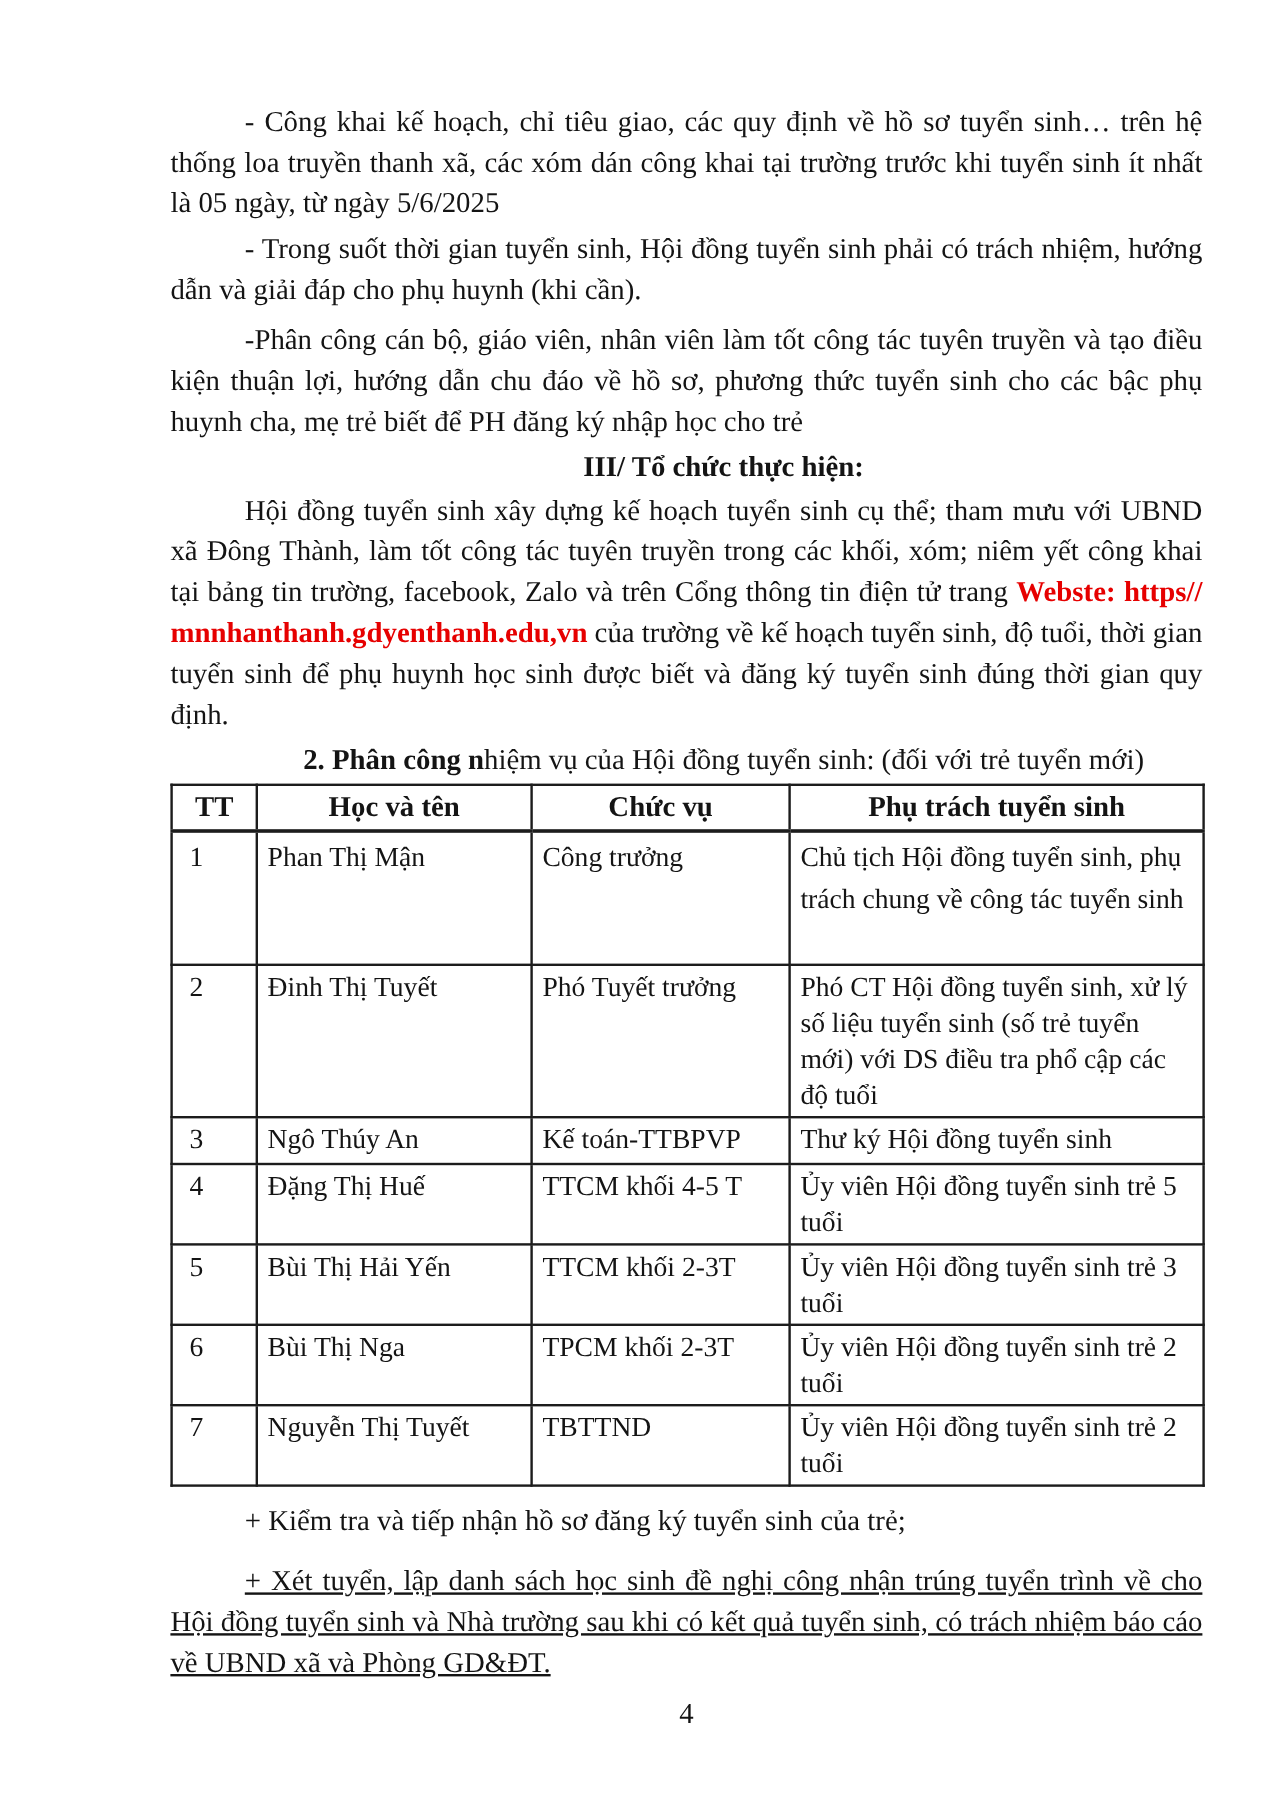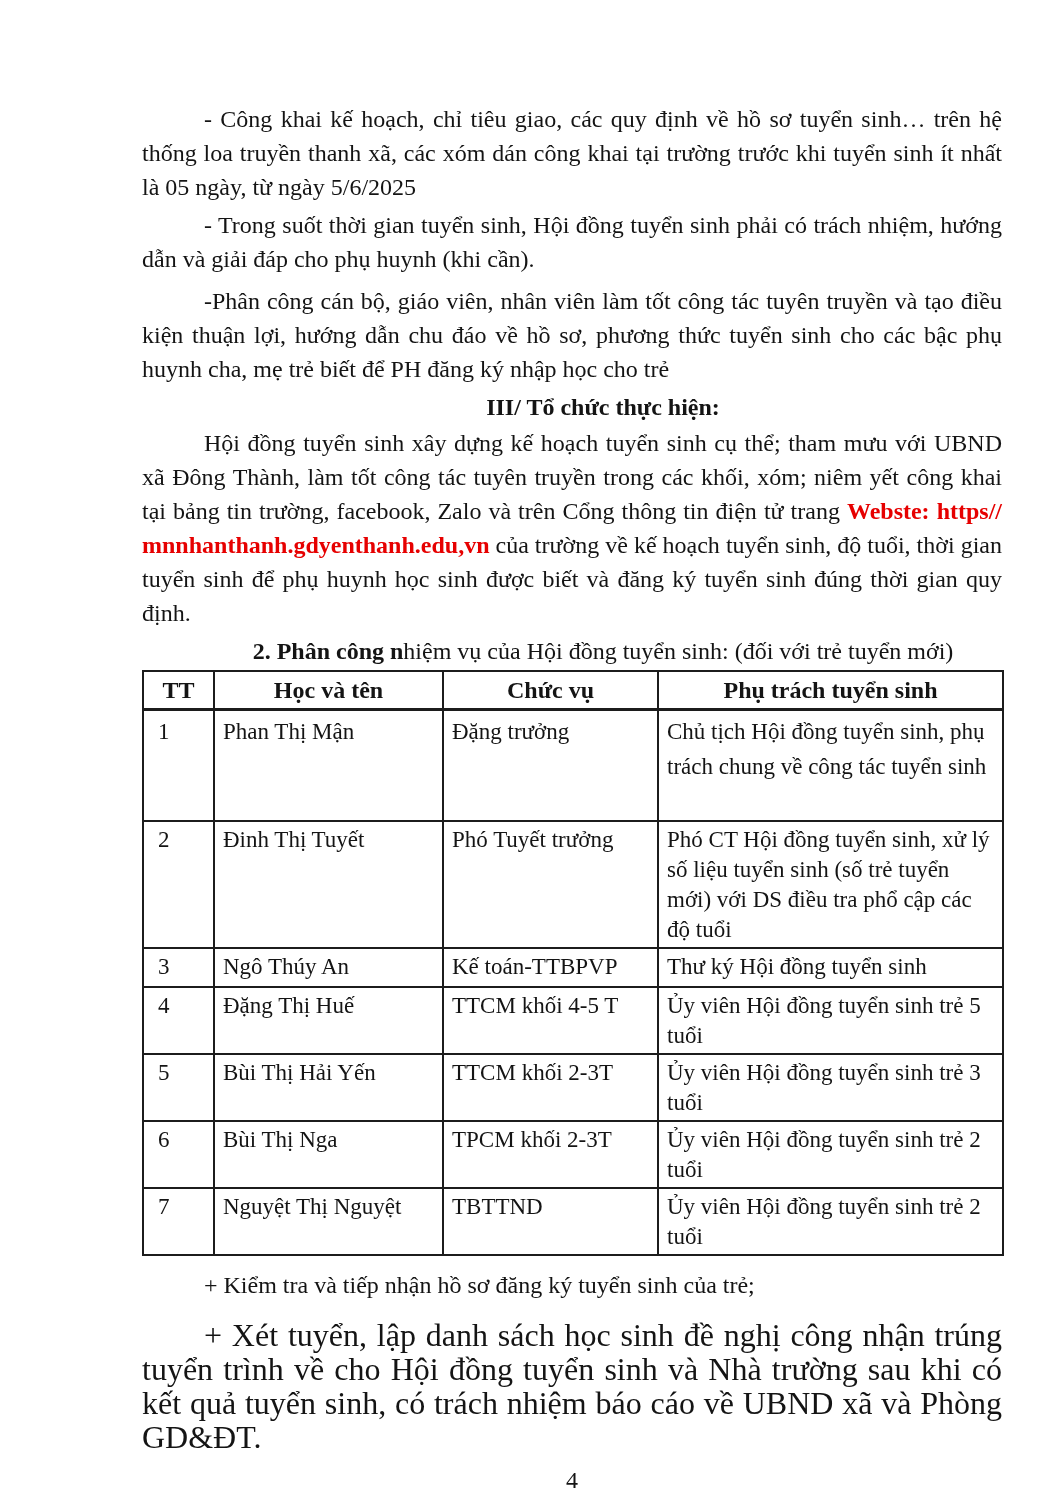--- a/index.html
+++ b/index.html
@@ -9,21 +9,21 @@
     height: 1500px;
     margin: 0 auto;
     background: #ffffff;
     font-family: "Liberation Serif", "DejaVu Serif", serif;
     color: #141414;
     overflow: hidden;
   }
   .content {
     position: absolute;
     left: 142px;
-    top: 102px;
+    top: 85px;
     width: 860px;
   }
   .para {
     margin: 0 0 4px 0;
     font-size: 24px;
     line-height: 34px;
     text-align: justify;
     text-indent: 62px;
   }
   .para.last-of-group { margin-bottom: 8px; }
@@ -77,24 +77,25 @@
   tr.rh4, tr.rh5, tr.rh6, tr.rh7 { height: 56px; }
   tr.rh1 td { line-height: 35px; }
   .post-para1 {
     margin: 12px 0 16px 0;
     font-size: 24px;
     line-height: 34px;
     text-indent: 62px;
   }
   .post-para2 {
     margin: 4px 0 0 0;
-    font-size: 32px;
+    font-size: 24px;
     line-height: 34px;
     text-align: justify;
     text-indent: 62px;
+    text-decoration: underline;
   }
   .page-number {
     margin-top: 9px;
     font-size: 24px;
     line-height: 34px;
     text-align: center;
   }
 </style>
 </head>
 <body>
@@ -127,21 +128,21 @@
           <th>TT</th>
           <th>Học và tên</th>
           <th>Chức vụ</th>
           <th>Phụ trách tuyển sinh</th>
         </tr>
       </thead>
       <tbody>
         <tr class="rh1">
           <td class="tt-cell">1</td>
           <td>Phan Thị Mận</td>
-          <td>Đặng trưởng</td>
+          <td>Công trưởng</td>
           <td>Chủ tịch Hội đồng tuyển sinh, phụ trách chung về công tác tuyển sinh</td>
         </tr>
         <tr class="rh2">
           <td class="tt-cell">2</td>
           <td>Đinh Thị Tuyết</td>
           <td>Phó Tuyết trưởng</td>
           <td>Phó CT Hội đồng tuyển sinh, xử lý số liệu tuyển sinh (số trẻ tuyển mới) với DS điều tra phổ cập các độ tuổi</td>
         </tr>
         <tr class="rh3">
           <td class="tt-cell">3</td>
@@ -162,21 +163,21 @@
           <td>Ủy viên Hội đồng tuyển sinh trẻ 3 tuổi</td>
         </tr>
         <tr class="rh6">
           <td class="tt-cell">6</td>
           <td>Bùi Thị Nga</td>
           <td>TPCM khối 2-3T</td>
           <td>Ủy viên Hội đồng tuyển sinh trẻ 2 tuổi</td>
         </tr>
         <tr class="rh7">
           <td class="tt-cell">7</td>
-          <td>Nguyệt Thị Nguyệt</td>
+          <td>Nguyễn Thị Tuyết</td>
           <td>TBTTND</td>
           <td>Ủy viên Hội đồng tuyển sinh trẻ 2 tuổi</td>
         </tr>
       </tbody>
     </table>
 
     <p class="post-para1">+ Kiểm tra và tiếp nhận hồ sơ đăng ký tuyển sinh của trẻ;</p>
 
     <p class="post-para2">+ Xét tuyển, lập danh sách học sinh đề nghị công nhận trúng tuyển trình về cho Hội đồng tuyển sinh và Nhà trường sau khi có kết quả tuyển sinh, có trách nhiệm báo cáo về UBND xã và Phòng GD&amp;ĐT.</p>
 

